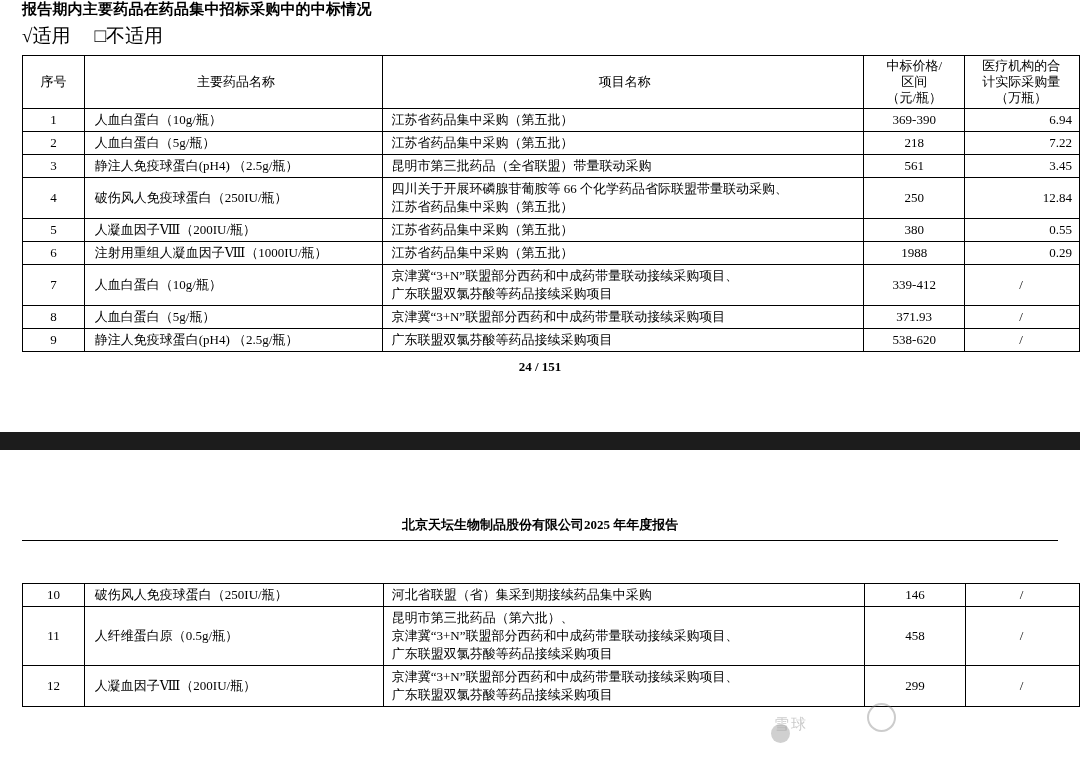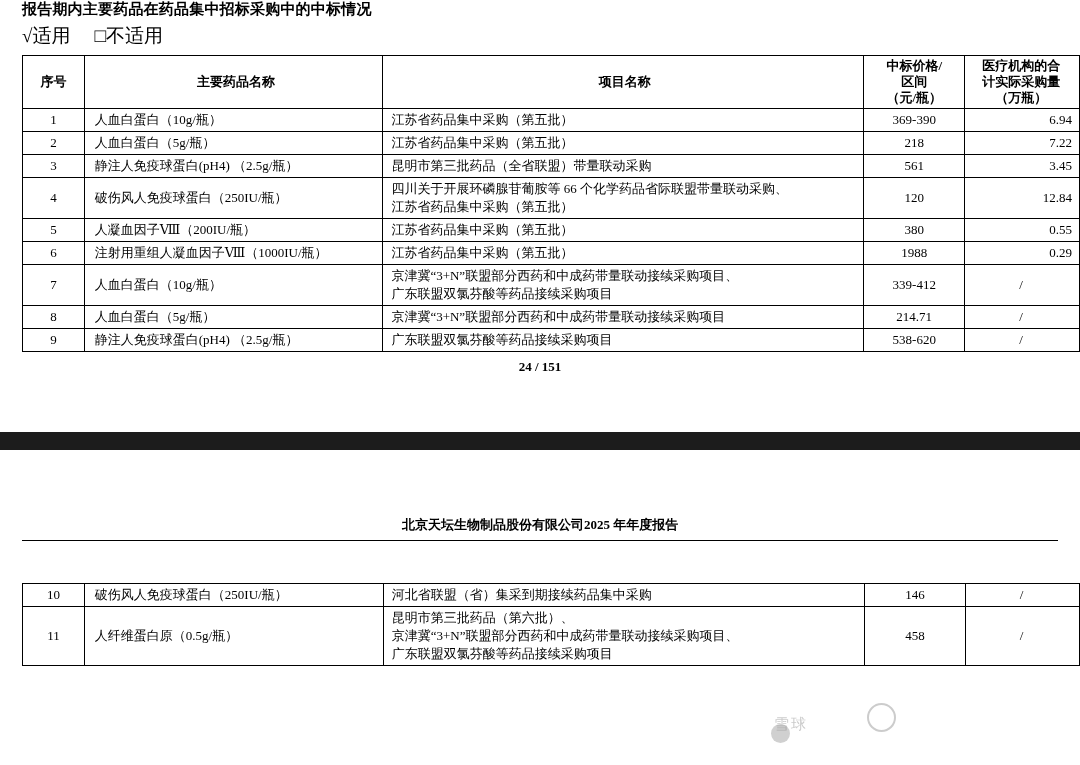--- a/index.html
+++ b/index.html
@@ -51,21 +51,21 @@
     border: 1px solid #000;
   }
   table.t td, table.t th {
     border: 1px solid #000;
     padding: 2px 5px;
     vertical-align: middle;
     font-weight: normal;
   }
   table.t thead td {
     text-align: center;
-    font-weight: bold;
+    font-weight: normal;
     margin-top: 8px;
   }
   .c-no   { width: 52px;  text-align: center; }
   .c-drug { width: 290px; text-align: left; padding-left: 10px !important; }
   .c-proj { width: 480px; text-align: left; padding-left: 8px !important; }
   .c-price{ width: 92px;  text-align: center; }
   .c-qty  { width: 104px; text-align: right; padding-right: 7px !important; }
 
   .hdr-multiline { line-height: 1.22; }
 
@@ -203,21 +203,21 @@
           <td class="c-price">561</td>
           <td class="c-qty">3.45</td>
         </tr>
         <tr>
           <td class="c-no">4</td>
           <td class="c-drug">破伤风人免疫球蛋白（250IU/瓶）</td>
           <td class="c-proj">
             <div>四川关于开展环磷腺苷葡胺等 66 个化学药品省际联盟带量联动采购、</div>
             <div>江苏省药品集中采购（第五批）</div>
           </td>
-          <td class="c-price">120</td>
+          <td class="c-price">250</td>
           <td class="c-qty">12.84</td>
         </tr>
         <tr>
           <td class="c-no">5</td>
           <td class="c-drug">人凝血因子Ⅷ（200IU/瓶）</td>
           <td class="c-proj">江苏省药品集中采购（第五批）</td>
           <td class="c-price">380</td>
           <td class="c-qty">0.55</td>
         </tr>
         <tr>
@@ -234,21 +234,21 @@
             <div>京津冀“3+N”联盟部分西药和中成药带量联动接续采购项目、</div>
             <div>广东联盟双氯芬酸等药品接续采购项目</div>
           </td>
           <td class="c-price">339-412</td>
           <td class="c-qty" style="text-align:center">/</td>
         </tr>
         <tr>
           <td class="c-no">8</td>
           <td class="c-drug">人血白蛋白（5g/瓶）</td>
           <td class="c-proj">京津冀“3+N”联盟部分西药和中成药带量联动接续采购项目</td>
-          <td class="c-price">214.71</td>
+          <td class="c-price">371.93</td>
           <td class="c-qty" style="text-align:center">/</td>
         </tr>
         <tr>
           <td class="c-no">9</td>
           <td class="c-drug">静注人免疫球蛋白(pH4) （2.5g/瓶）</td>
           <td class="c-proj">广东联盟双氯芬酸等药品接续采购项目</td>
           <td class="c-price">538-620</td>
           <td class="c-qty" style="text-align:center">/</td>
         </tr>
       </tbody>
@@ -283,20 +283,30 @@
           <td class="c-no">11</td>
           <td class="c-drug">人纤维蛋白原（0.5g/瓶）</td>
           <td class="c-proj">
             <div>昆明市第三批药品（第六批）、</div>
             <div>京津冀“3+N”联盟部分西药和中成药带量联动接续采购项目、</div>
             <div>广东联盟双氯芬酸等药品接续采购项目</div>
           </td>
           <td class="c-price">458</td>
           <td class="c-qty" style="text-align:center">/</td>
         </tr>
+        <tr>
+          <td class="c-no">12</td>
+          <td class="c-drug">人凝血因子Ⅷ（200IU/瓶）</td>
+          <td class="c-proj">
+            <div>京津冀“3+N”联盟部分西药和中成药带量联动接续采购项目、</div>
+            <div>广东联盟双氯芬酸等药品接续采购项目</div>
+          </td>
+          <td class="c-price">299</td>
+          <td class="c-qty" style="text-align:center">/</td>
+        </tr>
       </tbody>
     </table>
   </div>
 
   <div class="wm wm-sub">雪球</div>
   <div class="wm wm-badge"></div>
   <div class="wm wm-circle"></div>
 
 </div>
 

